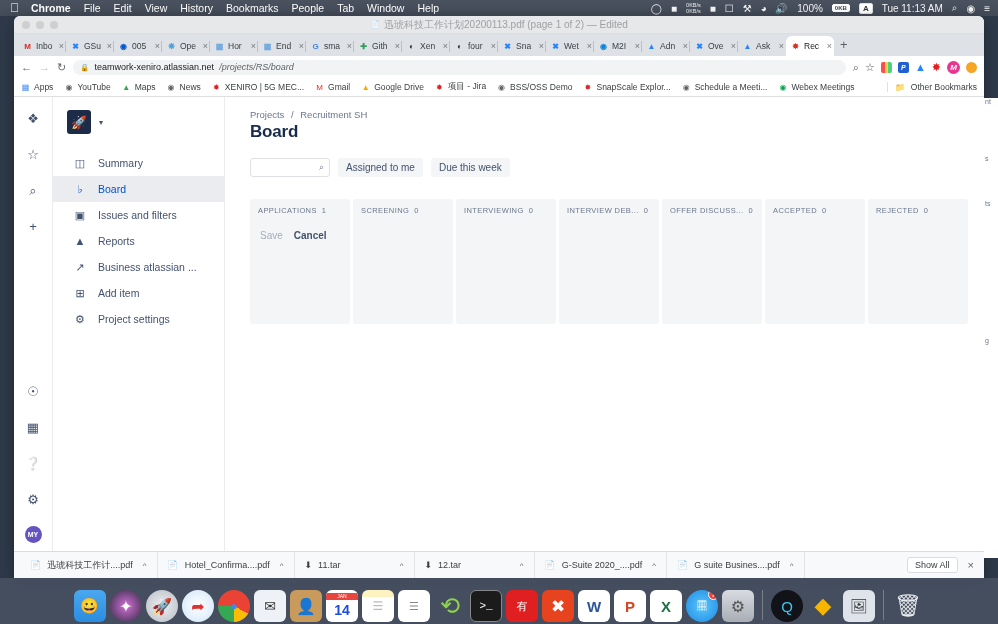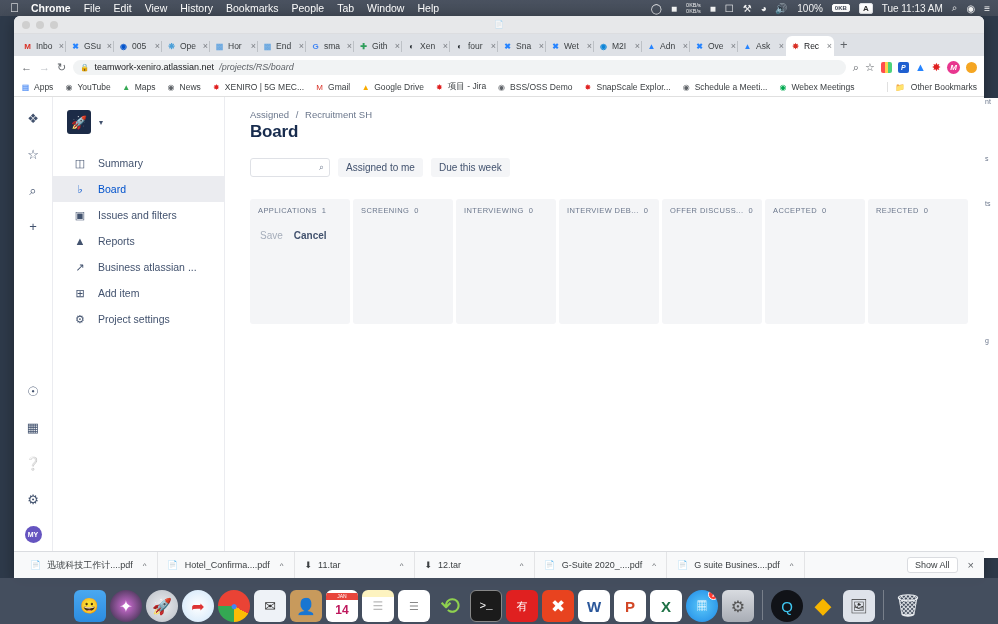--- a/index.html
+++ b/index.html
@@ -241,20 +241,21 @@
   <div class="chrome-win">
 
     <div class="titlebar">
       <div class="traffic">
         <i class="t-red"></i>
         <i class="t-yel"></i>
         <i class="t-grn"></i>
       </div>
       <div class="win-title">
         <span class="doci">📄</span>
+        <span>迅琥科技工作计划20200113.pdf (page 1 of 2) — Edited</span>
       </div>
     </div>
 
     <div class="tabstrip">
       <div class="tab">
         <span class="fav" style="color:#d93025">M</span>
         <span class="lbl">Inbo</span>
         <span class="x">×</span>
       </div>
       <div class="tab">
@@ -461,21 +462,21 @@
           <span>Add item</span>
         </div>
         <div class="navitem">
           <span class="nico">⚙</span>
           <span>Project settings</span>
         </div>
       </div>
 
       <div class="content">
         <div class="crumb">
-          <span>Assigned</span>
+          <span>Projects</span>
           <span class="sep">/</span>
           <span>Recruitment SH</span>
         </div>
         <div class="ptitle">Board</div>
 
         <div class="filters">
           <div class="searchbox">
             <span class="mg">⌕</span>
           </div>
           <div class="fbtn">Assigned to me</div>
@@ -604,21 +605,21 @@
       <span style="color:#4285f4;font-size:12px">●</span>
     </div>
     <div class="dk" style="background:#eef2f7">
       <span style="font-size:14px">✉</span>
     </div>
     <div class="dk" style="background:#c89a5c">
       <span style="color:#fff">👤</span>
     </div>
     <div class="dk" style="background:#fff;flex-direction:column">
       <span style="background:#e8453c;color:#fff;font-size:5px;width:100%;text-align:center;line-height:7px">JAN</span>
-      <span style="color:#be185d;font-size:12px;font-weight:bold;line-height:20px">14</span>
+      <span style="color:#1d4ed8;font-size:14px;font-weight:bold;line-height:20px">14</span>
     </div>
     <div class="dk" style="background:linear-gradient(#fdf3c0 0 22%,#fff 22%)">
       <span style="color:#bbb;font-size:12px">☰</span>
     </div>
     <div class="dk" style="background:#fff">
       <span style="color:#888;font-size:11px">☰</span>
     </div>
     <div class="dk" style="background:transparent">
       <span style="color:#8fd14f;font-size:24px">⟲</span>
     </div>

